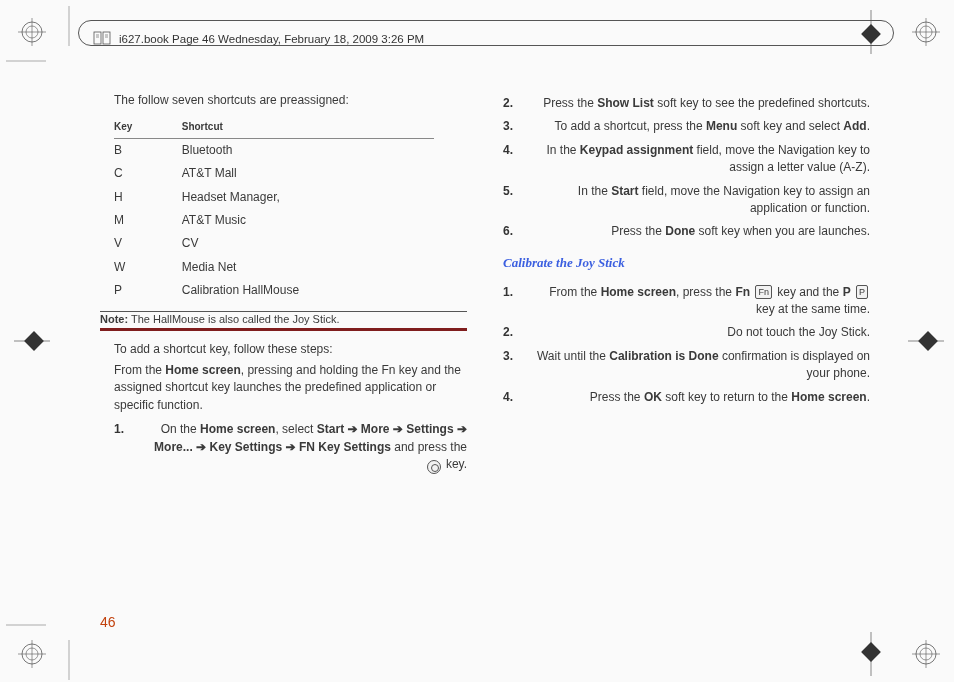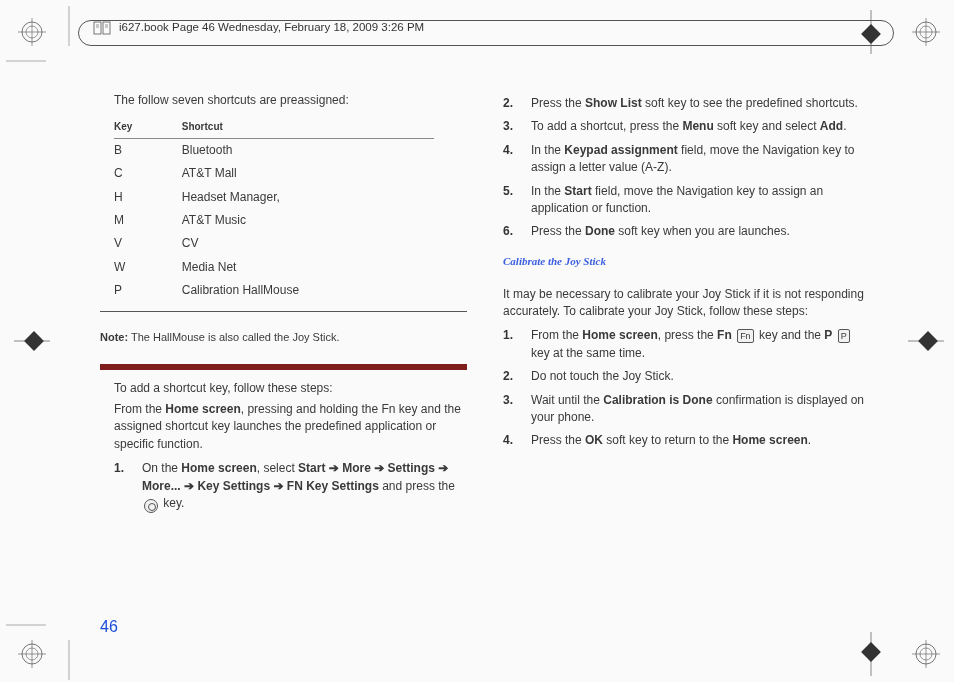--- a/index.html
+++ b/index.html
@@ -1,39 +1,39 @@
 <!DOCTYPE html>
 <html><head>
 <meta charset="utf-8">
 <style>
   * { box-sizing: border-box; margin: 0; padding: 0; }
   html, body { width: 954px; height: 682px; background: #fafafa; font-family: Arial, Helvetica, sans-serif; color: #333; }
   .page-wrap { position: relative; width: 954px; height: 682px; }
   .reg-mark { position: absolute; }
   .reg-mark svg { display: block; }
-  .header-band { position: absolute; left: 78px; top: 20px; right: 60px; height: 26px; border: 1px solid #555; border-radius: 13px; display: flex; align-items: flex-start; padding: 0 14px; font-size: 11.5px; color: #333; }
+  .header-band { position: absolute; left: 78px; top: 20px; right: 60px; height: 26px; border: 1px solid #555; border-radius: 13px; display: flex; align-items: flex-end; padding: 0 14px; font-size: 11.5px; color: #333; }
   .content { position: absolute; left: 100px; top: 88px; width: 770px; display: flex; gap: 36px; font-size: 12px; line-height: 1.45; color: #3a3a3a; }
   .col { flex: 1 1 0; }
-  h4.section-title { font-family: Georgia, 'Times New Roman', serif; font-style: italic; font-weight: bold; font-size: 11px; color: #3b5fe0; margin: 10px 0 16px 0; }
+  h4.section-title { font-family: Georgia, 'Times New Roman', serif; font-style: italic; font-weight: bold; font-size: 13px; color: #3b5fe0; margin: 10px 0 8px 0; }
   p { margin: 4px 0; }
   .indent { margin-left: 14px; }
   table.shortcuts { border-collapse: collapse; margin: 8px 0 2px 14px; width: 320px; }
   table.shortcuts th { text-align: left; font-weight: bold; padding: 3px 18px 3px 0; border-bottom: 1px solid #888; font-size: 10px; }
   table.shortcuts td { padding: 3px 18px 3px 0; font-size: 12px; }
-  .note-block { border-top: 1px solid #555; border-bottom: 6px solid #7f1d1d; padding: 18px 0; margin: 8px 0 10px 0; font-size: 11px; }
+  .note-block { border-top: 1px solid #555; border-bottom: 3px solid #7f1d1d; padding: 0 0; margin: 8px 0 10px 0; font-size: 11px; }
   .note-block .nlabel { font-weight: bold; }
-  ol.steps { list-style: none; margin: 4px 0 0 14px; counter-reset: step; }
+  ol.steps { list-style: none; margin: 4px 0 0 14px; counter-reset: step; text-align: right; }
   ol.steps > li { position: relative; padding: 3px 0 3px 28px; }
   ol.steps > li::before { counter-increment: step; content: counter(step) "."; position: absolute; left: 0; top: 3px; font-weight: bold; color: #333; }
   .b { font-weight: bold; }
   .arrow { font-weight: bold; }
   .inline-icon { display: inline-block; vertical-align: middle; border: 1px solid #555; border-radius: 2px; font-size: 9px; line-height: 12px; padding: 0 2px; background: #f2f2f2; margin: 0 2px; }
   .inline-icon.round { border-radius: 50%; width: 14px; height: 14px; padding: 0; position: relative; top: 2px; }
   .inline-icon.round::after { content: ""; position: absolute; left: 3px; top: 3px; width: 6px; height: 6px; border: 1px solid #555; border-radius: 50%; }
-  .page-num { position: absolute; left: 100px; bottom: 46px; font-size: 16px; color: #1d4ed8; }
+  .page-num { position: absolute; left: 100px; bottom: 52px; font-size: 14px; color: #c2410c; }
 </style>
 </head>
 <body>
 <div class="page-wrap">
 
 <div class="reg-mark" style="left:18px;top:18px;">
   <svg width="28" height="28">
         <circle cx="14" cy="14" r="10" fill="none" stroke="#555" stroke-width="0.8"></circle>
         <circle cx="14" cy="14" r="6" fill="none" stroke="#555" stroke-width="0.6"></circle>
         <line x1="0" y1="14" x2="28" y2="14" stroke="#555" stroke-width="0.6"></line>
@@ -186,21 +186,20 @@
   <div class="col">
     <ol class="steps" style="counter-reset: step 1; margin-left:0;">
       <li><span>Press the </span><span class="b">Show List</span><span> soft key to see the predefined shortcuts.</span></li>
       <li><span>To add a shortcut, press the </span><span class="b">Menu</span><span> soft key and select </span><span class="b">Add</span><span>.</span></li>
       <li><span>In the </span><span class="b">Keypad assignment</span><span> field, move the Navigation key to assign a letter value (A-Z).</span></li>
       <li><span>In the </span><span class="b">Start</span><span> field, move the Navigation key to assign an application or function.</span></li>
       <li><span>Press the </span><span class="b">Done</span><span> soft key when you are launches.</span></li>
     </ol>
 
     <h4 class="section-title">Calibrate the Joy Stick</h4>
-    <p>It may be necessary to calibrate your Joy Stick if it is not responding accurately. To calibrate your Joy Stick, follow these steps:</p>
 
     <ol class="steps" style="margin-left:0;">
       <li>
         <span>From the </span><span class="b">Home screen</span><span>, press the </span><span class="b">Fn</span><span> </span><span class="inline-icon">Fn</span><span> key and the </span><span class="b">P</span><span> </span><span class="inline-icon">P</span><span> key at the same time.</span>
       </li>
       <li>Do not touch the Joy Stick.</li>
       <li><span>Wait until the </span><span class="b">Calibration is Done</span><span> confirmation is displayed on your phone.</span></li>
       <li><span>Press the </span><span class="b">OK</span><span> soft key to return to the </span><span class="b">Home screen</span><span>.</span></li>
     </ol>
   </div>

